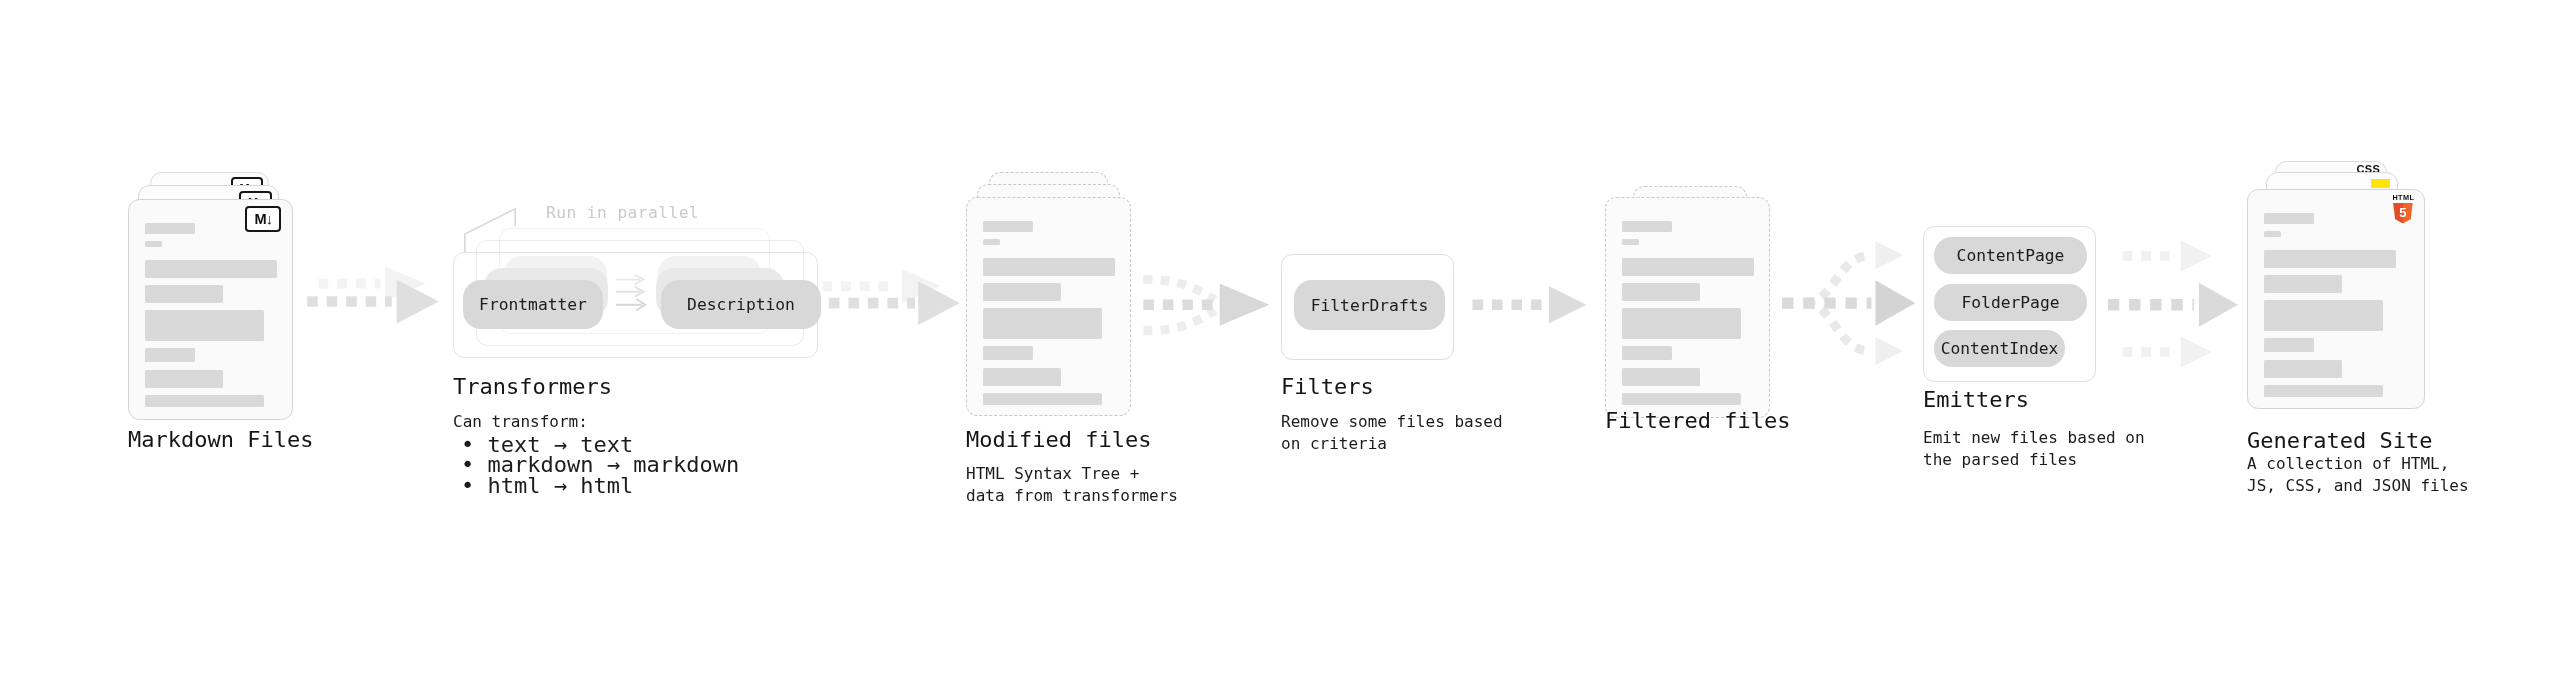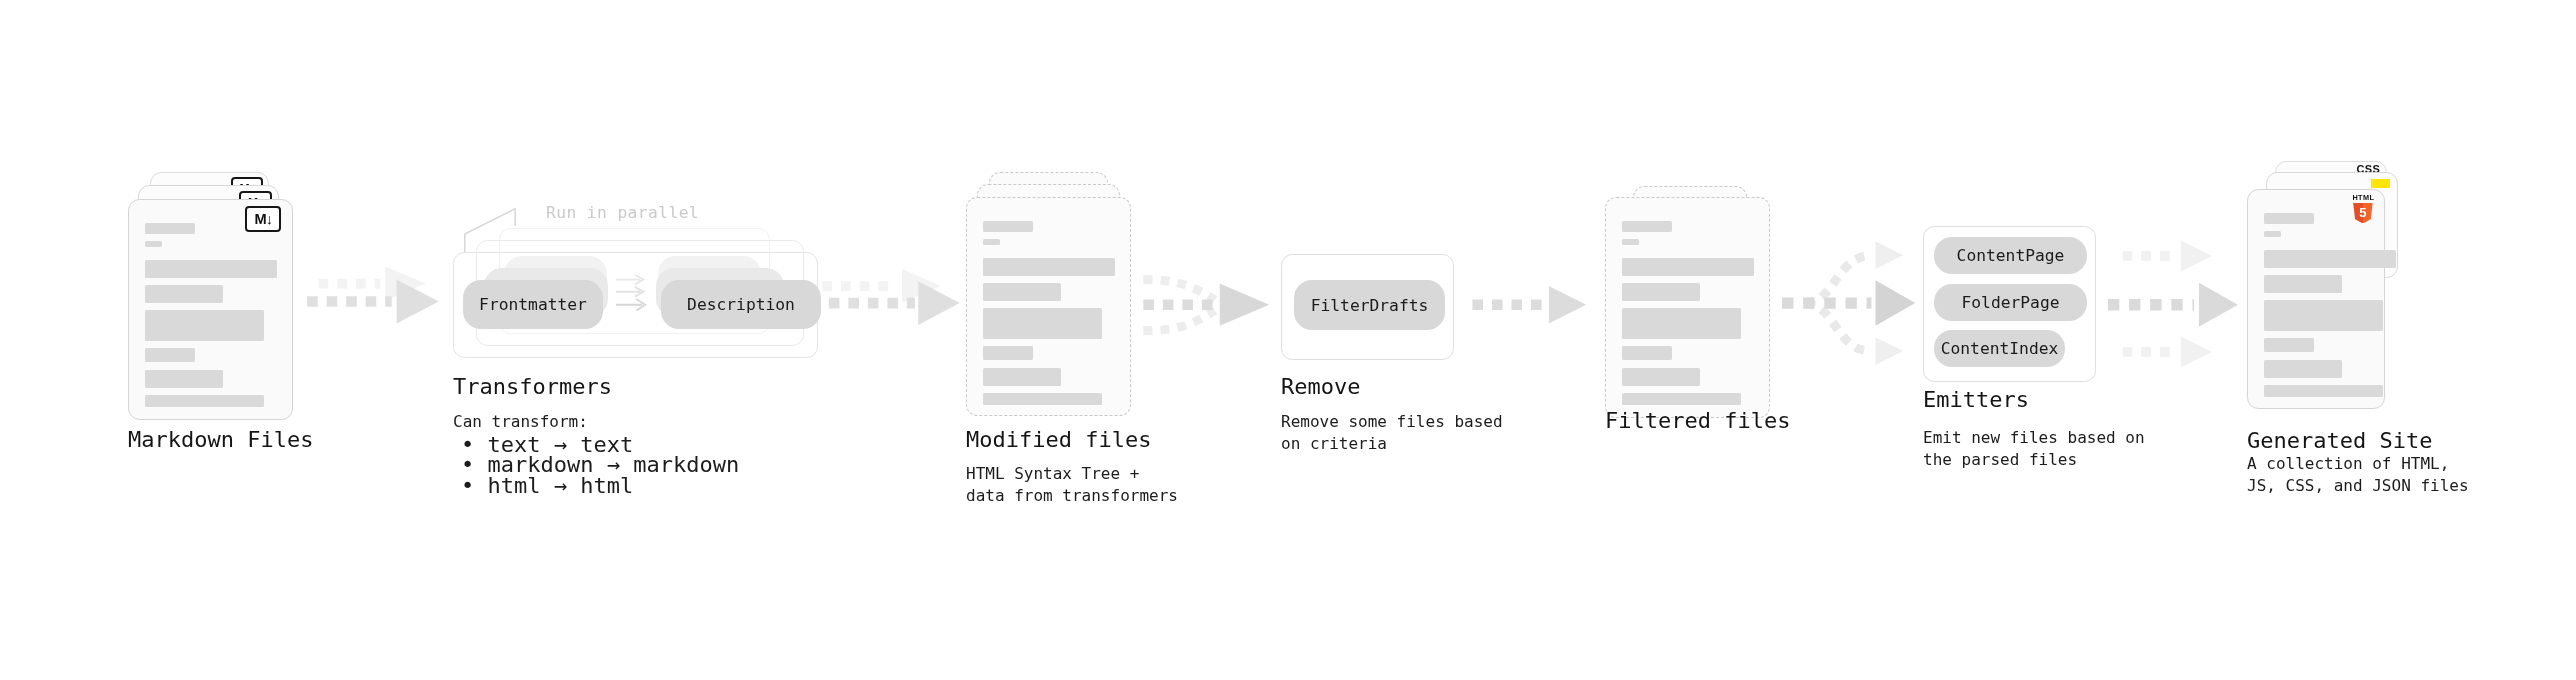--- a/index.html
+++ b/index.html
@@ -122,21 +122,21 @@
     <div class="h" style="left:966px;top:427px;">Modified files</div>
     <div class="d" style="left:966px;top:463px;">
       <div>HTML Syntax Tree +</div>
       <div>data from transformers</div>
     </div>
   </div>
 
   <div>
     <div class="tcontainer" style="left:1281px;top:254px;width:173px;height:106px;border-color:#dedede;"></div>
     <div class="chip" style="left:1294px;top:280px;width:151px;height:50px;">FilterDrafts</div>
-    <div class="h" style="left:1281px;top:374px;">Remove</div>
+    <div class="h" style="left:1281px;top:374px;">Filters</div>
     <div class="d" style="left:1281px;top:411px;">
       <div>Remove some files based</div>
       <div>on criteria</div>
     </div>
   </div>
 
   <div>
     <div class="dashedcard" style="left:1633px;top:186px;width:114px;height:114px;"></div>
     <div class="dashedcard" style="left:1605px;top:197px;width:165px;height:221px;">
       <div class="sk sk1"></div>
@@ -166,21 +166,21 @@
   <div>
     <div class="card back" style="left:2275px;top:161px;width:112px;height:106px;">
       <div class="cssicon">
         <div class="csstext">CSS</div>
         <div class="cssbar"></div>
       </div>
     </div>
     <div class="card back" style="left:2266px;top:172px;width:132px;height:106px;border-color:#d9d9d9;">
       <div class="jsicon"></div>
     </div>
-    <div class="card" style="left:2247px;top:189px;width:138px;height:220px;">
+    <div class="card" style="left:2247px;top:189px;width:178px;height:220px;">
       <div class="html5icon">
         <div class="htmltext">HTML</div>
         <div class="shield">
             <span>5</span>
           </div>
       </div>
       <div class="sk sk1"></div>
       <div class="sk sk2"></div>
       <div class="sk sk3"></div>
       <div class="sk sk4"></div>

